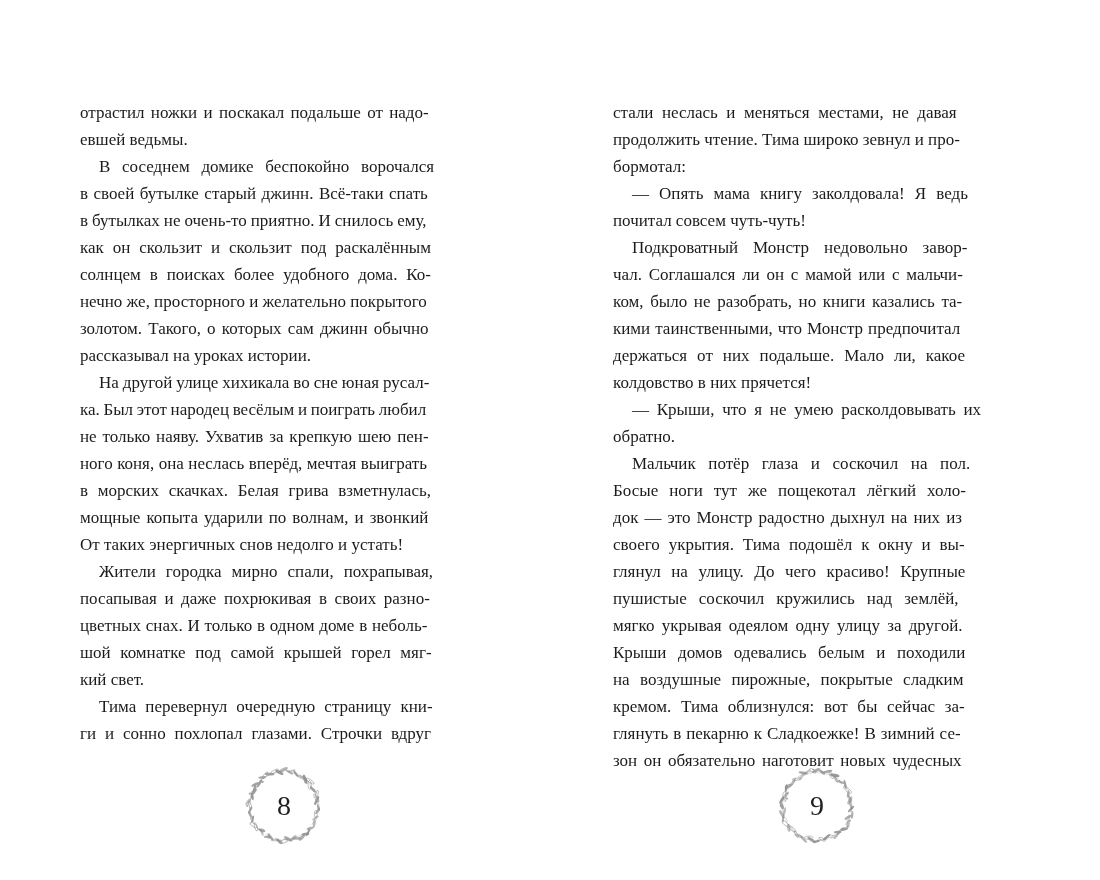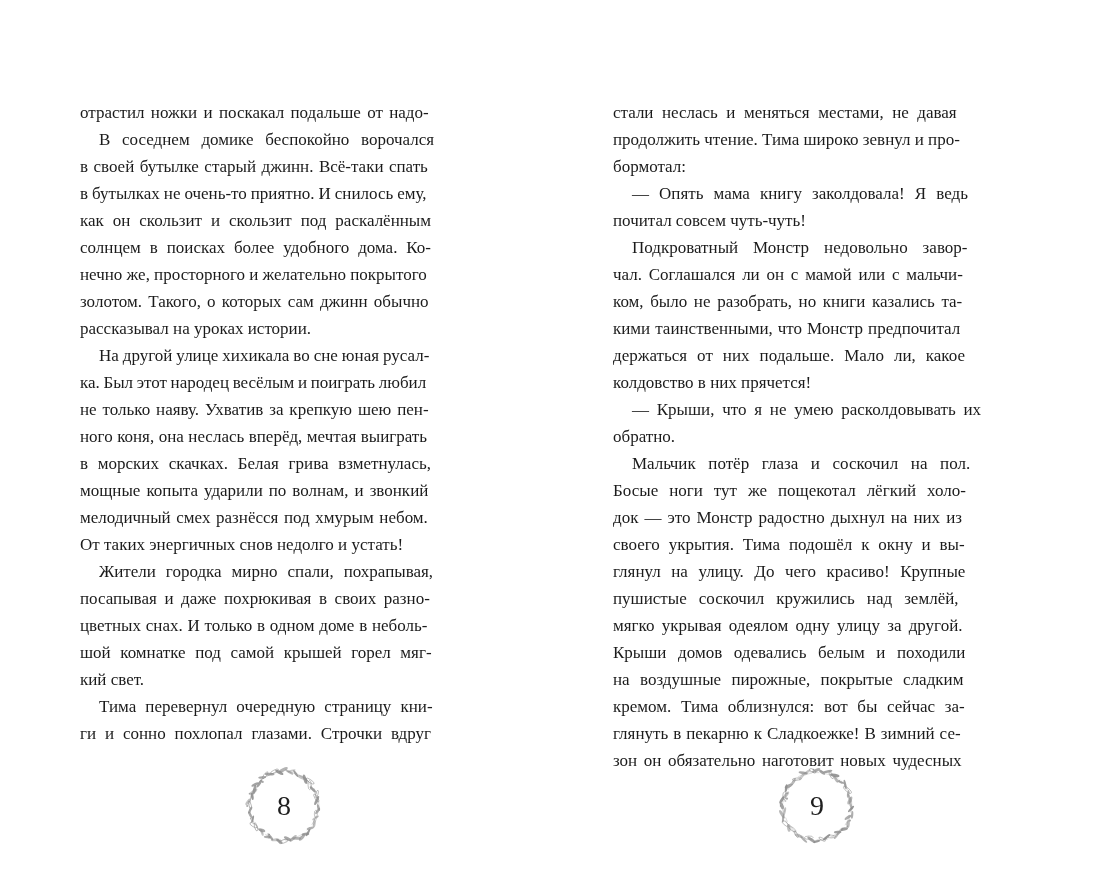--- a/index.html
+++ b/index.html
@@ -36,35 +36,35 @@
   }
 </style>
 </head>
 <body>
 
 <div>
 
   <section class="page left">
     <div class="page-text">
         <div class="line"><span style="word-spacing: 2.08px; letter-spacing: 0px;">отрастил ножки и поскакал подальше от надо-</span></div>
+        <div class="line"><span style="word-spacing: 0px; letter-spacing: 0px;">евшей ведьмы.</span></div>
         <div class="line" style="padding-left: 19px;"><span style="word-spacing: 7.49px; letter-spacing: 0px;">В соседнем домике беспокойно ворочался</span></div>
         <div class="line"><span style="word-spacing: 1.18px; letter-spacing: 0px;">в своей бутылке старый джинн. Всё-таки спать</span></div>
         <div class="line"><span style="word-spacing: -0.29px; letter-spacing: 0px;">в бутылках не очень-то приятно. И снилось ему,</span></div>
         <div class="line"><span style="word-spacing: 4.7px; letter-spacing: 0px;">как он скользит и скользит под раскалённым</span></div>
         <div class="line"><span style="word-spacing: 4.68px; letter-spacing: 0px;">солнцем в поисках более удобного дома. Ко-</span></div>
         <div class="line"><span style="word-spacing: -0.04px; letter-spacing: 0px;">нечно же, просторного и желательно покрытого</span></div>
         <div class="line"><span style="word-spacing: 1.92px; letter-spacing: 0px;">золотом. Такого, о которых сам джинн обычно</span></div>
         <div class="line"><span style="word-spacing: 0px; letter-spacing: 0px;">рассказывал на уроках истории.</span></div>
         <div class="line" style="padding-left: 19px;"><span style="word-spacing: -0.26px; letter-spacing: 0px;">На другой улице хихикала во сне юная русал-</span></div>
         <div class="line"><span style="word-spacing: -0.62px; letter-spacing: 0px;">ка. Был этот народец весёлым и поиграть любил</span></div>
         <div class="line"><span style="word-spacing: 1.67px; letter-spacing: 0px;">не только наяву. Ухватив за крепкую шею пен-</span></div>
         <div class="line"><span style="word-spacing: 0.23px; letter-spacing: 0px;">ного коня, она неслась вперёд, мечтая выиграть</span></div>
         <div class="line"><span style="word-spacing: 5.5px; letter-spacing: 0px;">в морских скачках. Белая грива взметнулась,</span></div>
         <div class="line"><span style="word-spacing: 1.72px; letter-spacing: 0px; margin-top: 7px;">мощные копыта ударили по волнам, и звонкий</span></div>
-        <div class="line"><span style="word-spacing: 1.35px; letter-spacing: 0px;">мелодичный смех разнёсся под хмурым небом.</span></div>
         <div class="line"><span style="word-spacing: 0px; letter-spacing: 0px;">От таких энергичных снов недолго и устать!</span></div>
         <div class="line" style="padding-left: 19px;"><span style="word-spacing: 5.72px; letter-spacing: 0px;">Жители городка мирно спали, похрапывая,</span></div>
         <div class="line"><span style="word-spacing: 3.36px; letter-spacing: 0px;">посапывая и даже похрюкивая в своих разно-</span></div>
         <div class="line"><span style="word-spacing: 0.53px; letter-spacing: 0px;">цветных снах. И только в одном доме в неболь-</span></div>
         <div class="line"><span style="word-spacing: 5.32px; letter-spacing: 0px;">шой комнатке под самой крышей горел мяг-</span></div>
         <div class="line"><span style="word-spacing: 0px; letter-spacing: 0px;">кий свет.</span></div>
         <div class="line" style="padding-left: 19px;"><span style="word-spacing: 4.81px; letter-spacing: 0px;">Тима перевернул очередную страницу кни-</span></div>
         <div class="line"><span style="word-spacing: 4.65px; letter-spacing: 0px;">ги и сонно похлопал глазами. Строчки вдруг</span></div>
       </div>
     <div class="ornament">

